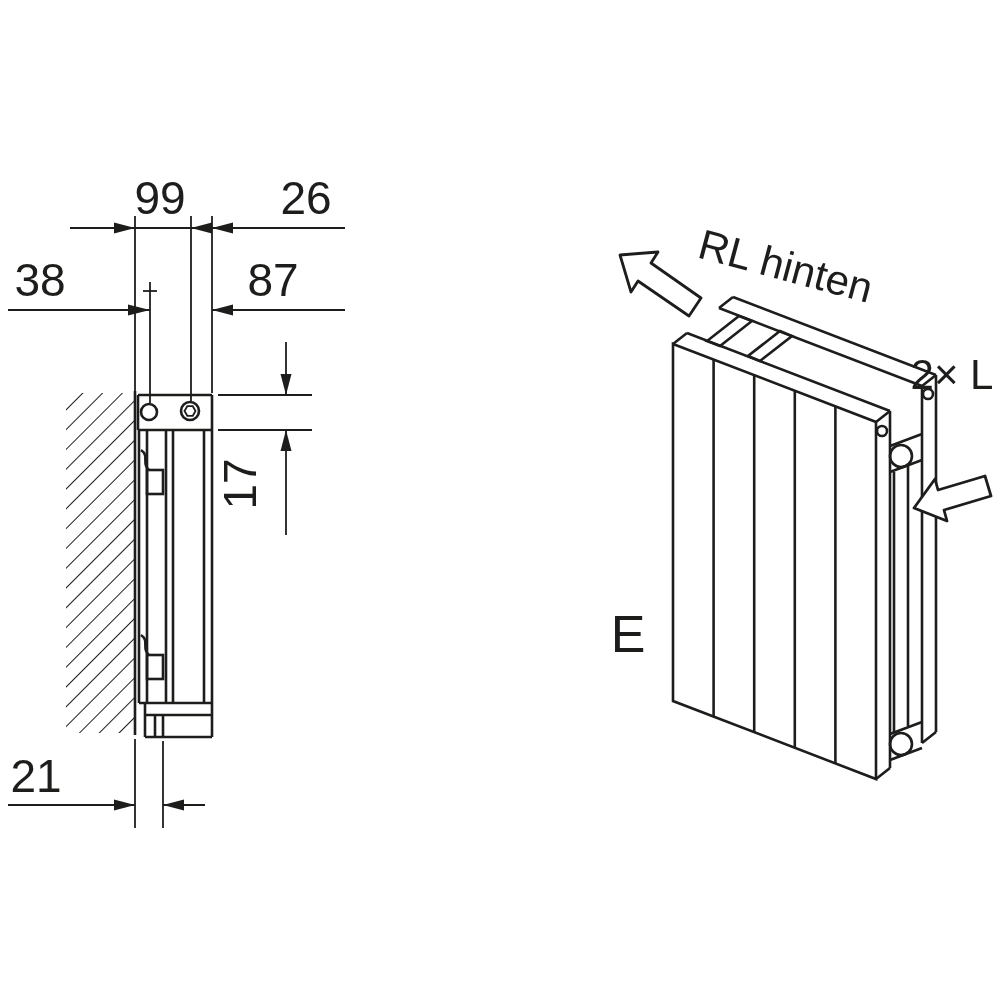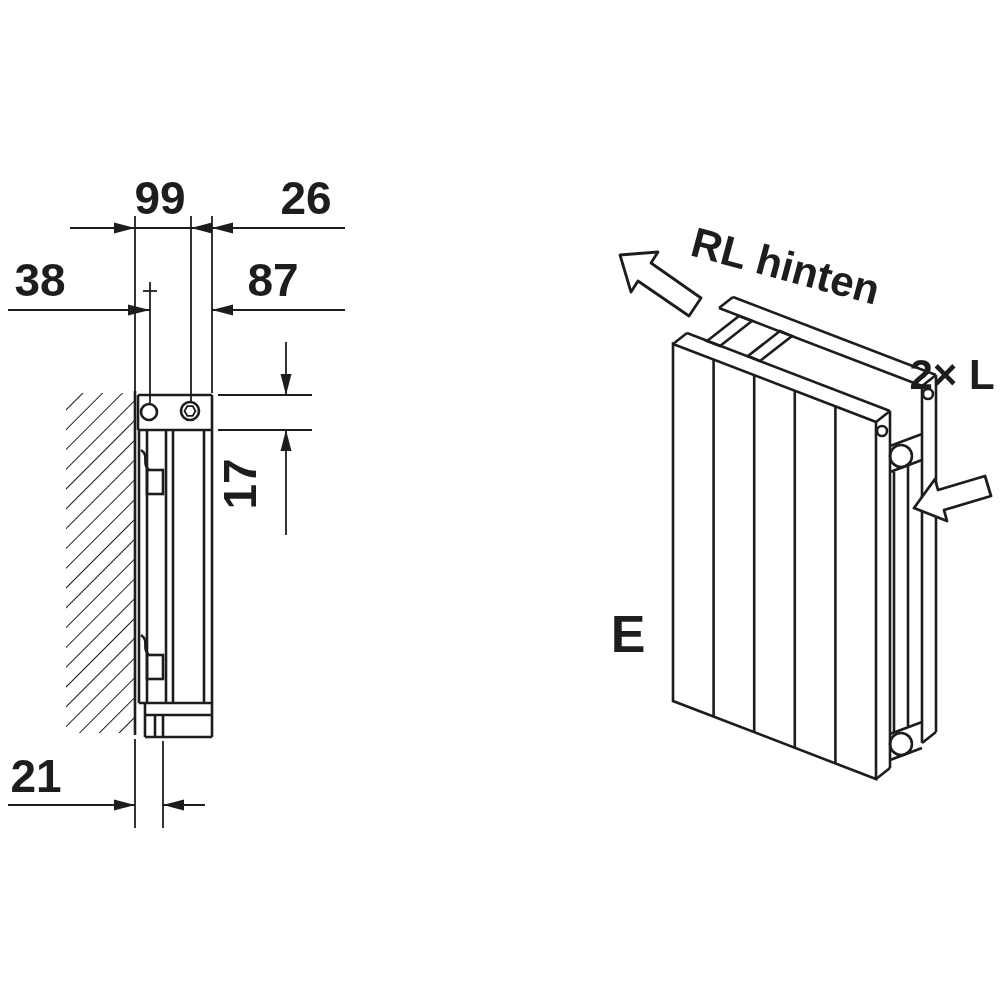--- a/index.html
+++ b/index.html
@@ -1,16 +1,16 @@
 <!DOCTYPE html>
 <html><head>
 <meta charset="utf-8">
 <style>
   html,body{margin:0;padding:0;background:#ffffff;}
-  .canvas{width:1000px;height:841px;background:#ffffff;position:relative;overflow:hidden;font-weight:bold;}
+  .canvas{width:1000px;height:841px;background:#ffffff;position:relative;overflow:hidden;}
   svg{display:block;}
   .ml{stroke:#1d1d1b;stroke-width:2.6;fill:none;stroke-linecap:butt;}
   .tl{stroke:#1d1d1b;stroke-width:1.8;fill:none;}
   .ar{fill:#1d1d1b;stroke:none;}
   .blk{fill:#ffffff;stroke:#1d1d1b;stroke-width:2.8;stroke-linejoin:round;}
   text{fill:#1d1d1b;font-family:"Liberation Sans",sans-serif;}
   .dim{font-size:46px;}
   .lbl{font-size:42px;}
   .lblE{font-size:52px;}
 </style>

